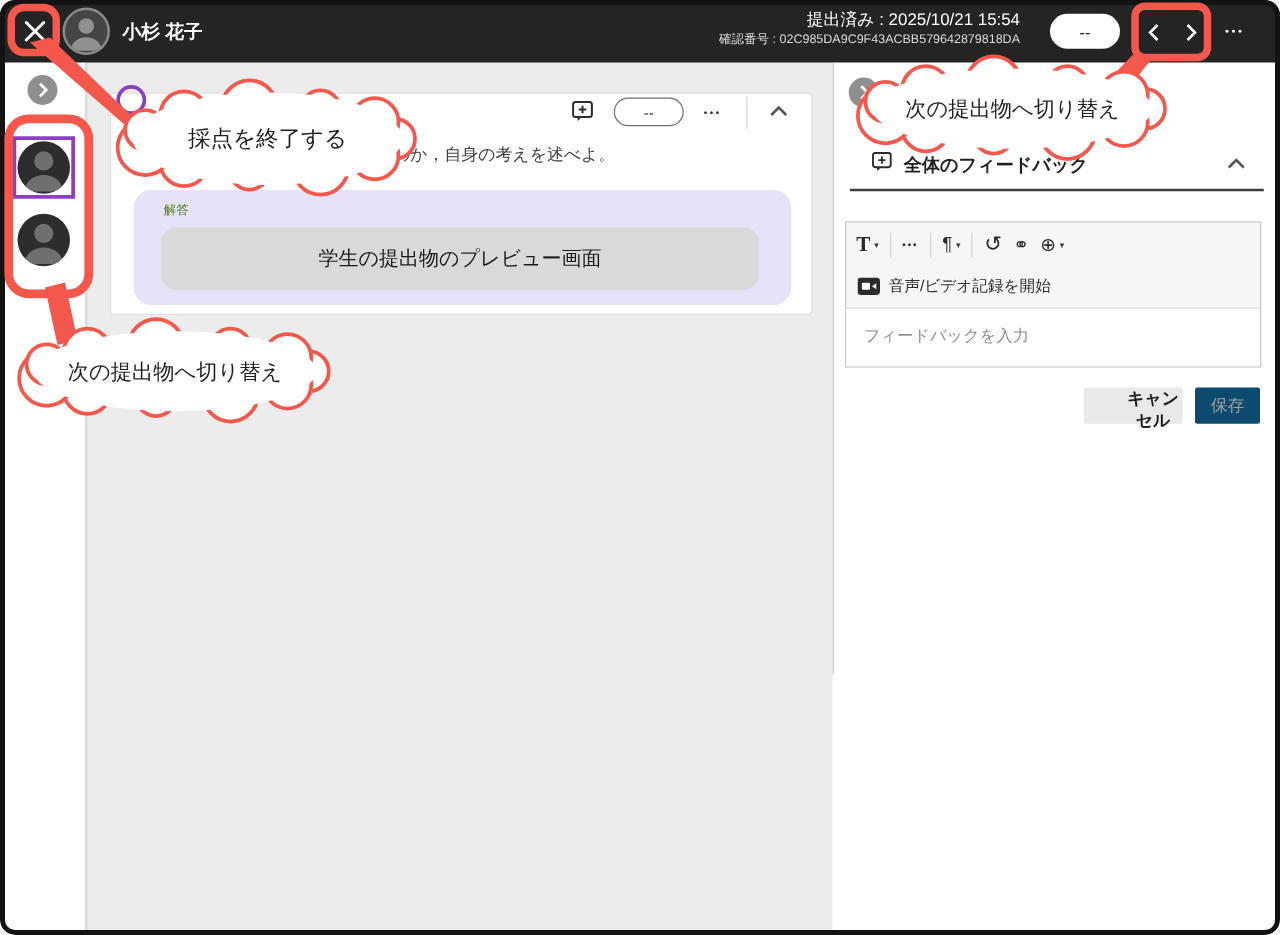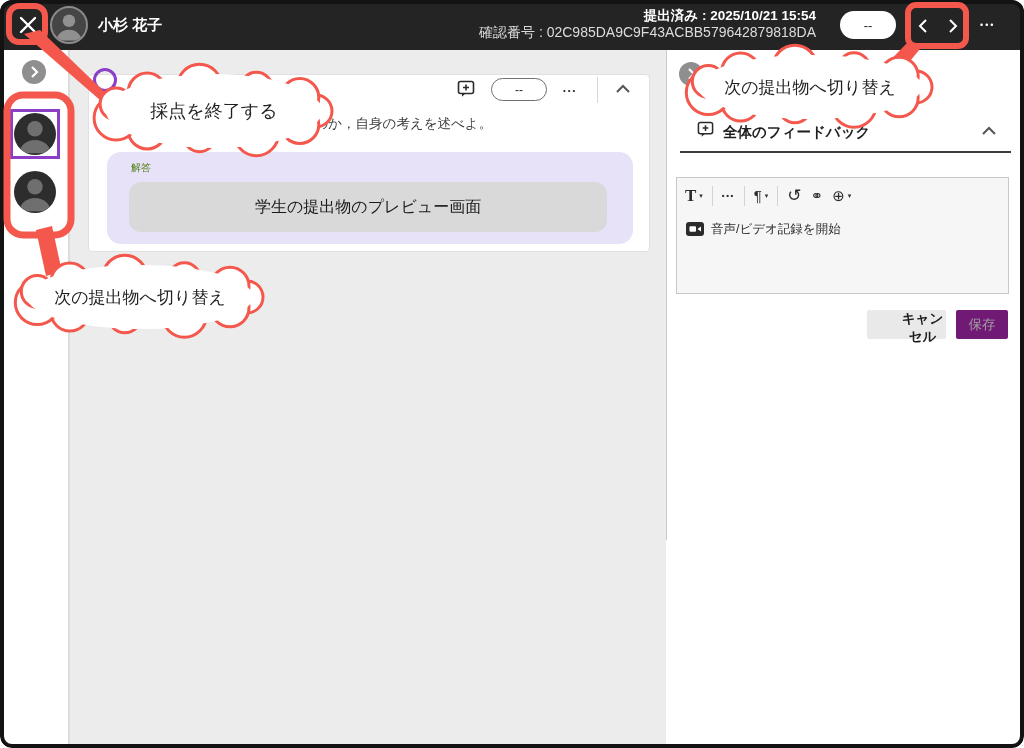--- a/index.html
+++ b/index.html
@@ -7,22 +7,22 @@
         overflow:hidden;font-family:"Liberation Sans","DejaVu Sans",sans-serif;}
   button{border:none;background:none;padding:0;margin:0;cursor:pointer;font-family:inherit;}
 
   
   #topbar{position:absolute;left:0;top:0;width:1024px;height:50px;background:#242424;z-index:5;}
   .xbtn{position:absolute;left:14px;top:11px;width:28px;height:28px;}
   .tb-avatar{position:absolute;left:50px;top:6px;width:38px;height:38px;border-radius:50%;
              overflow:hidden;background:#454545;border:2px solid #8a8a8a;box-sizing:border-box;}
   .tb-name{position:absolute;left:98px;top:16px;color:#fff;font-size:15px;font-weight:bold;}
   .tb-submit{position:absolute;right:208px;top:7px;text-align:right;}
-  .tb-sub1{color:#fff;font-size:13.5px;font-weight:bold;line-height:18px;}
-  .tb-sub2{color:#dcdcdc;font-size:14px;line-height:14px;}
+  .tb-sub1{color:#fff;font-size:13.5px;font-weight:normal;line-height:18px;}
+  .tb-sub2{color:#dcdcdc;font-size:10px;line-height:14px;}
   .tb-grade{position:absolute;left:840px;top:11px;width:56px;height:28px;background:#fff;
             border-radius:14px;font-size:13px;color:#1b1b1b;text-align:center;}
   .tb-sep{position:absolute;top:10px;width:1px;height:30px;background:#6d6d6d;}
   .s1{left:906px;} .s2{left:966px;}
   .tb-nav{position:absolute;top:14px;width:24px;height:24px;}
   .prev{left:912px;} .next{left:940px;}
   .tb-more{position:absolute;left:980px;top:13px;color:#fff;font-size:9px;letter-spacing:2px;height:24px;}
 
   
   #sidebar{position:absolute;left:0;top:50px;width:68px;height:698px;background:#fff;z-index:1;}
@@ -67,21 +67,21 @@
   .tstyle{font-family:"Liberation Serif","DejaVu Serif",serif;font-size:17px;font-weight:bold;}
   .glyph{font-size:15px;} .undo{font-size:17px;} .linkg{font-size:15px;}
   .dots{font-size:8px;letter-spacing:1.5px;font-weight:bold;}
   .dd{font-size:7px;color:#333;}
   .tsep{width:1px;height:20px;background:#d2d2d2;}
   .ed-audio{display:flex;align-items:center;gap:7px;height:32px;padding-left:9px;font-size:12.5px;color:#2d2d2d;text-align:right;}
   .ed-input{position:absolute;left:0;right:0;bottom:0;height:46px;background:#fff;border-top:1px solid #ddd;}
   .ph{position:absolute;left:14px;top:13px;font-size:13px;color:#8e8e8e;}
   .btn-cancel{position:absolute;left:200px;top:260px;width:79px;height:29px;background:#e9e9e9;
               font-size:13.5px;font-weight:bold;color:#1c1c1c;border-radius:2px;padding-left:32px;}
-  .btn-save{position:absolute;left:289px;top:260px;width:52px;height:29px;background:#701a75;
+  .btn-save{position:absolute;left:289px;top:260px;width:52px;height:29px;background:#0c4a6e;
             font-size:13.5px;color:#a0a0a0;border-radius:2px;}
 
   
   #frame{position:absolute;inset:0;border:4px solid #131313;border-radius:12px;pointer-events:none;z-index:40;}
   #annot{position:absolute;left:0;top:0;z-index:50;pointer-events:none;}
   .cloud-text{font-family:"Liberation Sans","DejaVu Sans",sans-serif;fill:#1f1f1f;}
 </style>
 </head>
 <body>
 
@@ -210,20 +210,23 @@
           <span class="dd">▾</span>
         </button>
       </div>
       <div class="ed-audio">
         <svg width="18" height="14" viewBox="0 0 18 14">
           <rect x="0" y="0" width="18" height="14" rx="3" fill="#2b2b2b"></rect>
           <rect x="3.5" y="4.2" width="6.5" height="5.6" rx="1" fill="#fff"></rect>
           <path d="M11.5 7l3.5-2.4v4.8z" fill="#fff"></path>
         </svg>
         <span>音声/ビデオ記録を開始</span>
+      </div>
+      <div class="ed-input">
+        <span class="ph">フィードバックを入力</span>
       </div>
     </div>
 
     <button class="btn-cancel">キャンセル</button>
     <button class="btn-save">保存</button>
   </div>
 
   <div id="frame"></div>
 
   <svg id="annot" width="1024" height="748" viewBox="0 0 1024 748">

